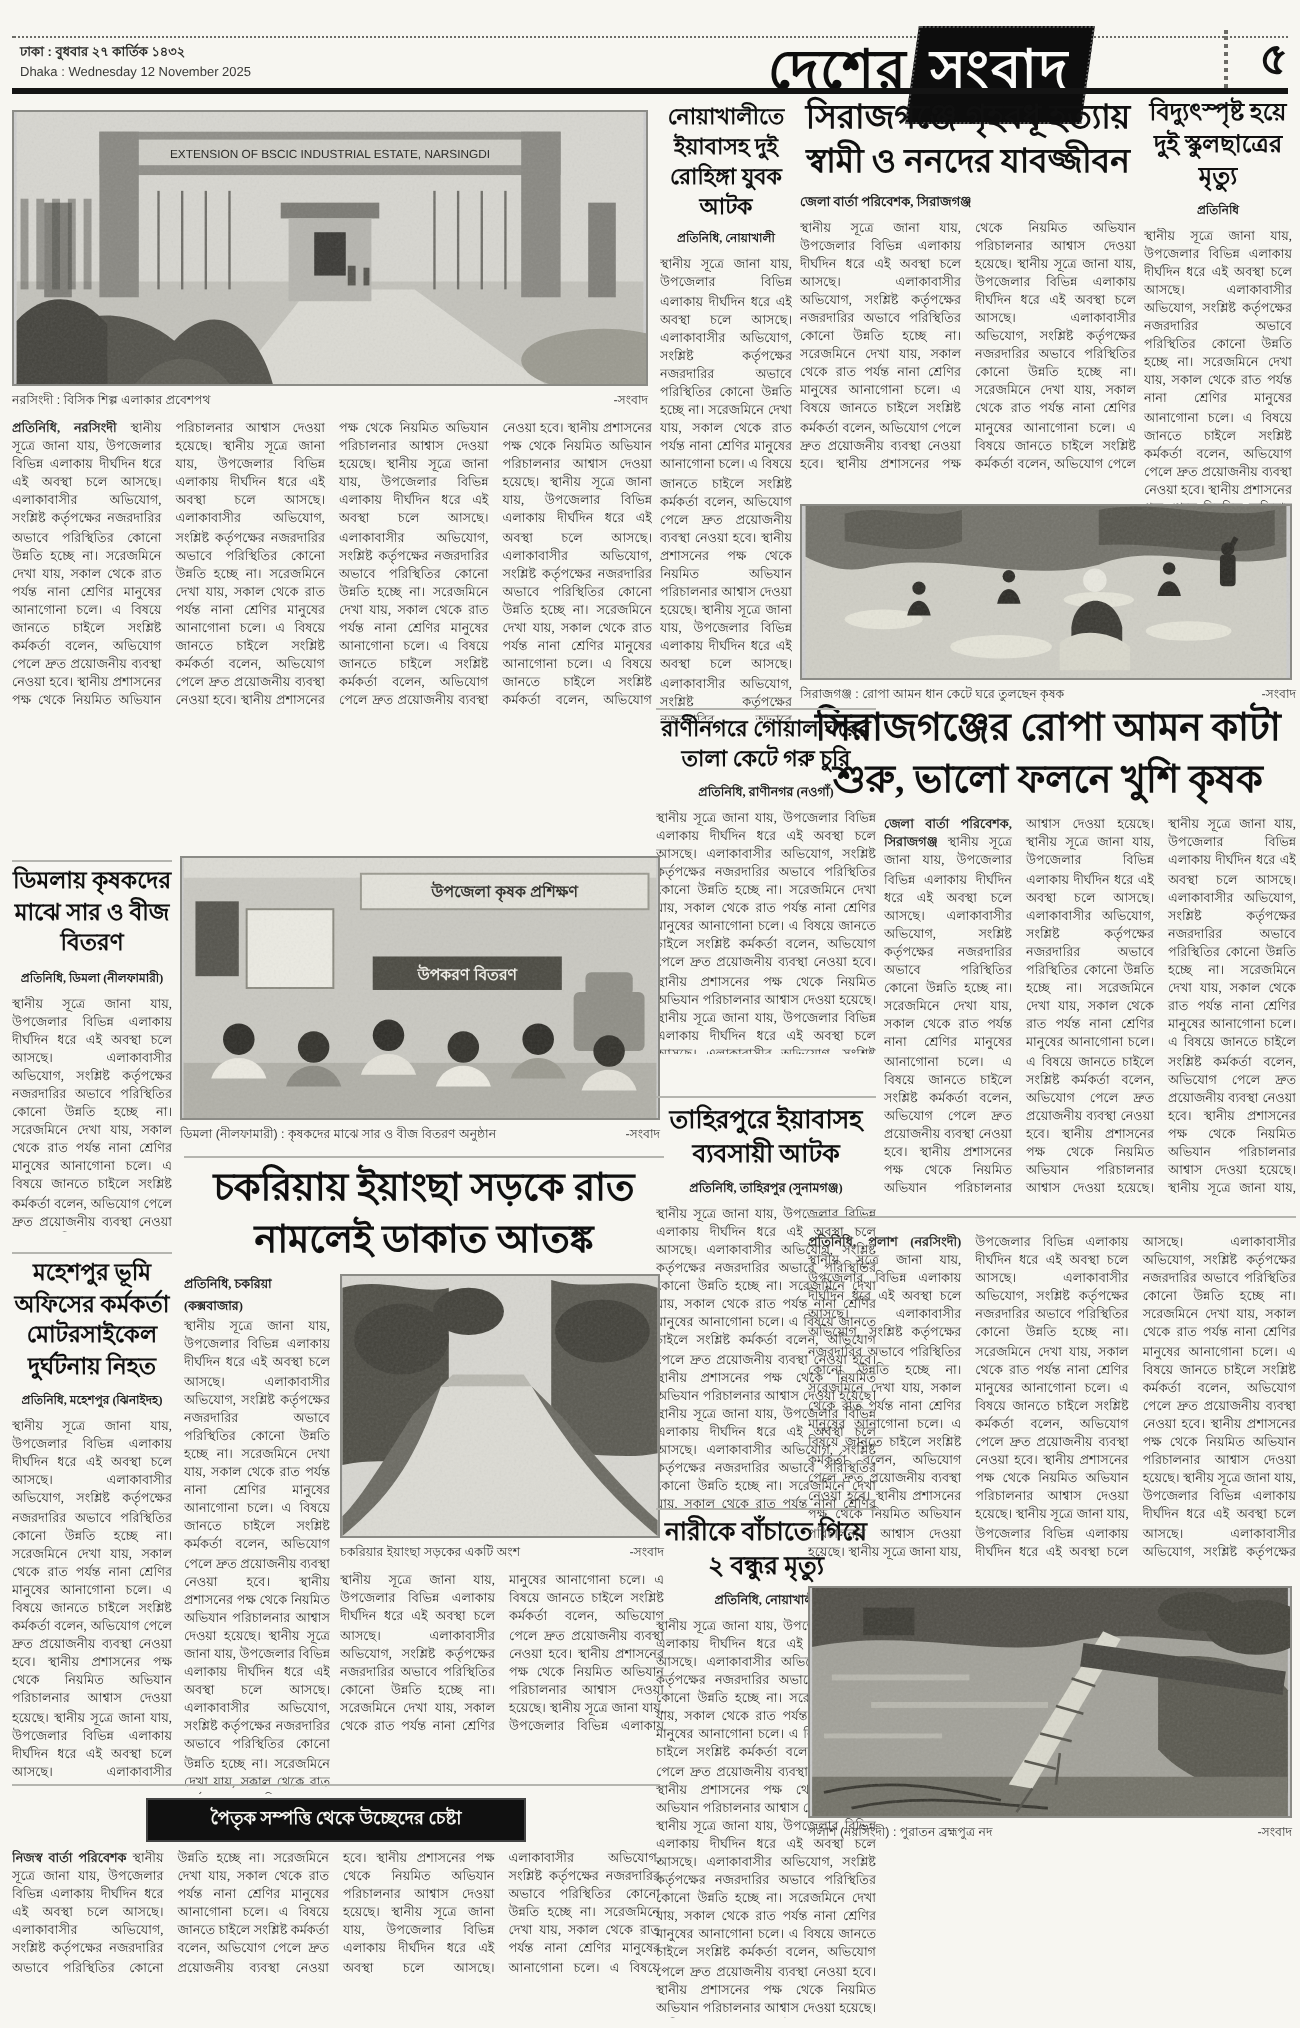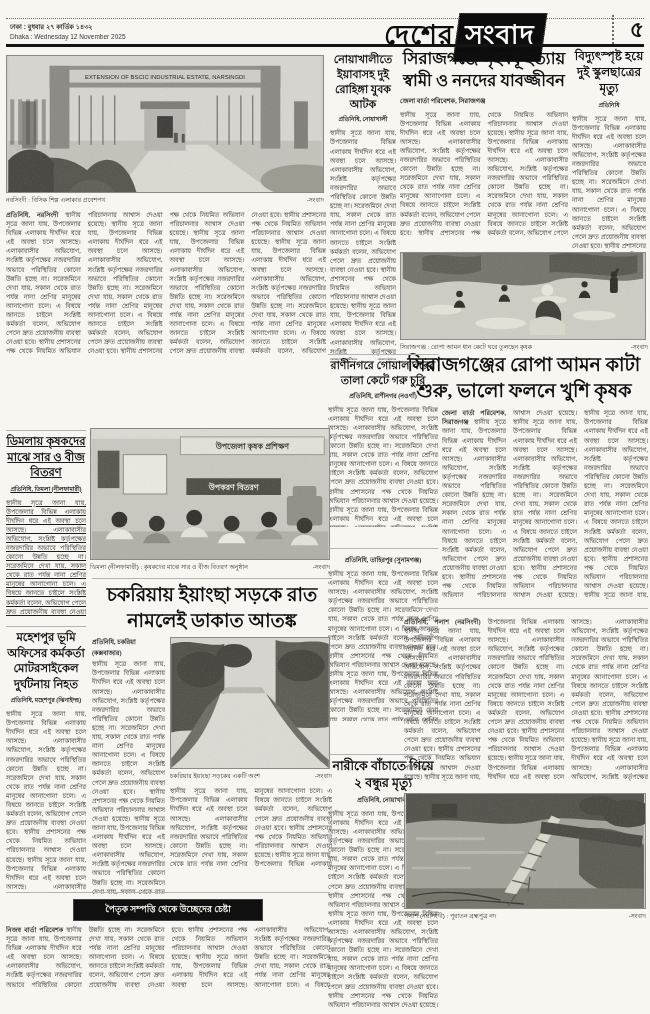--- a/index.html
+++ b/index.html
@@ -73,21 +73,21 @@
 
   #a-rescue   { left:328px; top:758px; width:110px; }
   #a-rescue .hl { font-size:12.5px; line-height:1.35; }
   #a-rescue .byline { font-size:6.3px; margin:3px 0; }
   #a-rescue .greek { height:200px; }
 
   #a-palash   { left:404px; top:612px; width:244px; }
   #a-palash .hl { font-size:18px; line-height:1.35; }
   #a-palash .greek { height:172px; margin-top:5px; }
 
-  #a-dimla    { left:6px; top:434px; width:80px;text-decoration:underline; }
+  #a-dimla    { left:6px; top:434px; width:80px; }
   #a-dimla .hl { font-size:11.5px; line-height:1.35; }
   #a-dimla .byline { font-size:6px; margin:3px 0; }
   #a-dimla .greek { height:118px; }
 
   #ph-meeting { left:90px; top:428px; width:240px; }
 
   #a-mohesh   { left:6px; top:630px; width:80px; }
   #a-mohesh .hl { font-size:11.5px; line-height:1.35; }
   #a-mohesh .byline { font-size:6px; margin:3px 0; }
   #a-mohesh .greek { height:182px; }
@@ -238,20 +238,21 @@
     <div class="greek cols3"><b class="ib">জেলা বার্তা পরিবেশক, সিরাজগঞ্জ</b> <span>স্থানীয় সূত্রে জানা যায়, উপজেলার বিভিন্ন এলাকায় দীর্ঘদিন ধরে এই অবস্থা চলে আসছে। এলাকাবাসীর অভিযোগ, সংশ্লিষ্ট কর্তৃপক্ষের নজরদারির অভাবে পরিস্থিতির কোনো উন্নতি হচ্ছে না। সরেজমিনে দেখা যায়, সকাল থেকে রাত পর্যন্ত নানা শ্রেণির মানুষের আনাগোনা চলে। এ বিষয়ে জানতে চাইলে সংশ্লিষ্ট কর্মকর্তা বলেন, অভিযোগ পেলে দ্রুত প্রয়োজনীয় ব্যবস্থা নেওয়া হবে। স্থানীয় প্রশাসনের পক্ষ থেকে নিয়মিত অভিযান পরিচালনার আশ্বাস দেওয়া হয়েছে। স্থানীয় সূত্রে জানা যায়, উপজেলার বিভিন্ন এলাকায় দীর্ঘদিন ধরে এই অবস্থা চলে আসছে। এলাকাবাসীর অভিযোগ, সংশ্লিষ্ট কর্তৃপক্ষের নজরদারির অভাবে পরিস্থিতির কোনো উন্নতি হচ্ছে না। সরেজমিনে দেখা যায়, সকাল থেকে রাত পর্যন্ত নানা শ্রেণির মানুষের আনাগোনা চলে। এ বিষয়ে জানতে চাইলে সংশ্লিষ্ট কর্মকর্তা বলেন, অভিযোগ পেলে দ্রুত প্রয়োজনীয় ব্যবস্থা নেওয়া হবে। স্থানীয় প্রশাসনের পক্ষ থেকে নিয়মিত অভিযান পরিচালনার আশ্বাস দেওয়া হয়েছে। স্থানীয় সূত্রে জানা যায়, উপজেলার বিভিন্ন এলাকায় দীর্ঘদিন ধরে এই অবস্থা চলে আসছে। এলাকাবাসীর অভিযোগ, সংশ্লিষ্ট কর্তৃপক্ষের নজরদারির অভাবে পরিস্থিতির কোনো উন্নতি হচ্ছে না। সরেজমিনে দেখা যায়, সকাল থেকে রাত পর্যন্ত নানা শ্রেণির মানুষের আনাগোনা চলে। এ বিষয়ে জানতে চাইলে সংশ্লিষ্ট কর্মকর্তা বলেন, অভিযোগ পেলে দ্রুত প্রয়োজনীয় ব্যবস্থা নেওয়া হবে। স্থানীয় প্রশাসনের পক্ষ থেকে নিয়মিত অভিযান পরিচালনার আশ্বাস দেওয়া হয়েছে। স্থানীয় সূত্রে জানা যায়, উপজেলার বিভিন্ন এলাকায় দীর্ঘদিন ধরে এই অবস্থা চলে আসছে। এলাকাবাসীর অভিযোগ, সংশ্লিষ্ট কর্তৃপক্ষের নজরদারির অভাবে পরিস্থিতির কোনো উন্নতি হচ্ছে না। সরেজমিনে দেখা যায়, সকাল থেকে রাত পর্যন্ত নানা শ্রেণির মানুষের আনাগোনা চলে। এ বিষয়ে জানতে চাইলে সংশ্লিষ্ট কর্মকর্তা বলেন, অভিযোগ পেলে দ্রুত প্রয়োজনীয় ব্যবস্থা নেওয়া হবে। স্থানীয় প্রশাসনের পক্ষ থেকে নিয়মিত অভিযান পরিচালনার আশ্বাস দেওয়া হয়েছে। স্থানীয় সূত্রে জানা যায়, উপজেলার বিভিন্ন এলাকায় দীর্ঘদিন ধরে এই অবস্থা চলে আসছে। এলাকাবাসীর অভিযোগ, সংশ্লিষ্ট কর্তৃপক্ষের নজরদারির অভাবে পরিস্থিতির কোনো উন্নতি হচ্ছে না। সরেজমিনে দেখা যায়, সকাল থেকে রাত পর্যন্ত নানা শ্রেণির মানুষের আনাগোনা চলে। এ বিষয়ে জানতে চাইলে সংশ্লিষ্ট কর্মকর্তা বলেন, অভিযোগ পেলে দ্রুত প্রয়োজনীয় ব্যবস্থা নেওয়া হবে। স্থানীয় প্রশাসনের পক্ষ থেকে নিয়মিত অভিযান পরিচালনার আশ্বাস দেওয়া হয়েছে। স্থানীয় সূত্রে জানা যায়, উপজেলার বিভিন্ন এলাকায় দীর্ঘদিন ধরে এই অবস্থা চলে আসছে। এলাকাবাসীর অভিযোগ, সংশ্লিষ্ট কর্তৃপক্ষের নজরদারির অভাবে পরিস্থিতির কোনো উন্নতি হচ্ছে না। সরেজমিনে দেখা যায়, সকাল থেকে রাত পর্যন্ত নানা শ্রেণির মানুষের আনাগোনা চলে। এ বিষয়ে জানতে চাইলে সংশ্লিষ্ট কর্মকর্তা বলেন, অভিযোগ পেলে দ্রুত প্রয়োজনীয় ব্যবস্থা নেওয়া হবে। স্থানীয় প্রশাসনের পক্ষ থেকে নিয়মিত অভিযান পরিচালনার আশ্বাস দেওয়া হয়েছে।</span></div>
   </div>
 
   <div class="abs" id="a-raninagar">
     <div class="hl">রাণীনগরে গোয়াল ঘরের তালা কেটে গরু চুরি</div>
     <div class="byline">প্রতিনিধি, রাণীনগর (নওগাঁ)</div>
     <div class="greek">স্থানীয় সূত্রে জানা যায়, উপজেলার বিভিন্ন এলাকায় দীর্ঘদিন ধরে এই অবস্থা চলে আসছে। এলাকাবাসীর অভিযোগ, সংশ্লিষ্ট কর্তৃপক্ষের নজরদারির অভাবে পরিস্থিতির কোনো উন্নতি হচ্ছে না। সরেজমিনে দেখা যায়, সকাল থেকে রাত পর্যন্ত নানা শ্রেণির মানুষের আনাগোনা চলে। এ বিষয়ে জানতে চাইলে সংশ্লিষ্ট কর্মকর্তা বলেন, অভিযোগ পেলে দ্রুত প্রয়োজনীয় ব্যবস্থা নেওয়া হবে। স্থানীয় প্রশাসনের পক্ষ থেকে নিয়মিত অভিযান পরিচালনার আশ্বাস দেওয়া হয়েছে। স্থানীয় সূত্রে জানা যায়, উপজেলার বিভিন্ন এলাকায় দীর্ঘদিন ধরে এই অবস্থা চলে আসছে। এলাকাবাসীর অভিযোগ, সংশ্লিষ্ট কর্তৃপক্ষের নজরদারির অভাবে পরিস্থিতির কোনো উন্নতি হচ্ছে না। সরেজমিনে দেখা যায়, সকাল থেকে রাত পর্যন্ত নানা শ্রেণির মানুষের আনাগোনা চলে। এ বিষয়ে জানতে চাইলে সংশ্লিষ্ট কর্মকর্তা বলেন, অভিযোগ পেলে দ্রুত প্রয়োজনীয় ব্যবস্থা নেওয়া হবে। স্থানীয় প্রশাসনের পক্ষ থেকে নিয়মিত অভিযান পরিচালনার আশ্বাস দেওয়া হয়েছে।</div>
   </div>
 
   <div class="abs" id="a-tahirpur">
+    <div class="hl">তাহিরপুরে ইয়াবাসহ ব্যবসায়ী আটক</div>
     <div class="byline">প্রতিনিধি, তাহিরপুর (সুনামগঞ্জ)</div>
     <div class="greek">স্থানীয় সূত্রে জানা যায়, উপজেলার বিভিন্ন এলাকায় দীর্ঘদিন ধরে এই অবস্থা চলে আসছে। এলাকাবাসীর অভিযোগ, সংশ্লিষ্ট কর্তৃপক্ষের নজরদারির অভাবে পরিস্থিতির কোনো উন্নতি হচ্ছে না। সরেজমিনে দেখা যায়, সকাল থেকে রাত পর্যন্ত নানা শ্রেণির মানুষের আনাগোনা চলে। এ বিষয়ে জানতে চাইলে সংশ্লিষ্ট কর্মকর্তা বলেন, অভিযোগ পেলে দ্রুত প্রয়োজনীয় ব্যবস্থা নেওয়া হবে। স্থানীয় প্রশাসনের পক্ষ থেকে নিয়মিত অভিযান পরিচালনার আশ্বাস দেওয়া হয়েছে। স্থানীয় সূত্রে জানা যায়, উপজেলার বিভিন্ন এলাকায় দীর্ঘদিন ধরে এই অবস্থা চলে আসছে। এলাকাবাসীর অভিযোগ, সংশ্লিষ্ট কর্তৃপক্ষের নজরদারির অভাবে পরিস্থিতির কোনো উন্নতি হচ্ছে না। সরেজমিনে দেখা যায়, সকাল থেকে রাত পর্যন্ত নানা শ্রেণির মানুষের আনাগোনা চলে। এ বিষয়ে জানতে চাইলে সংশ্লিষ্ট কর্মকর্তা বলেন, অভিযোগ পেলে দ্রুত প্রয়োজনীয় ব্যবস্থা নেওয়া হবে। স্থানীয় প্রশাসনের পক্ষ থেকে নিয়মিত অভিযান পরিচালনার আশ্বাস দেওয়া হয়েছে।</div>
   </div>
 
   <div class="abs" id="a-rescue">
     <div class="hl">নারীকে বাঁচাতে গিয়ে ২ বন্ধুর মৃত্যু</div>
     <div class="byline">প্রতিনিধি, নোয়াখালী</div>
     <div class="greek">স্থানীয় সূত্রে জানা যায়, উপজেলার বিভিন্ন এলাকায় দীর্ঘদিন ধরে এই অবস্থা চলে আসছে। এলাকাবাসীর অভিযোগ, সংশ্লিষ্ট কর্তৃপক্ষের নজরদারির অভাবে পরিস্থিতির কোনো উন্নতি হচ্ছে না। সরেজমিনে দেখা যায়, সকাল থেকে রাত পর্যন্ত নানা শ্রেণির মানুষের আনাগোনা চলে। এ বিষয়ে জানতে চাইলে সংশ্লিষ্ট কর্মকর্তা বলেন, অভিযোগ পেলে দ্রুত প্রয়োজনীয় ব্যবস্থা নেওয়া হবে। স্থানীয় প্রশাসনের পক্ষ থেকে নিয়মিত অভিযান পরিচালনার আশ্বাস দেওয়া হয়েছে। স্থানীয় সূত্রে জানা যায়, উপজেলার বিভিন্ন এলাকায় দীর্ঘদিন ধরে এই অবস্থা চলে আসছে। এলাকাবাসীর অভিযোগ, সংশ্লিষ্ট কর্তৃপক্ষের নজরদারির অভাবে পরিস্থিতির কোনো উন্নতি হচ্ছে না। সরেজমিনে দেখা যায়, সকাল থেকে রাত পর্যন্ত নানা শ্রেণির মানুষের আনাগোনা চলে। এ বিষয়ে জানতে চাইলে সংশ্লিষ্ট কর্মকর্তা বলেন, অভিযোগ পেলে দ্রুত প্রয়োজনীয় ব্যবস্থা নেওয়া হবে। স্থানীয় প্রশাসনের পক্ষ থেকে নিয়মিত অভিযান পরিচালনার আশ্বাস দেওয়া হয়েছে। স্থানীয় সূত্রে জানা যায়, উপজেলার বিভিন্ন এলাকায় দীর্ঘদিন ধরে এই অবস্থা চলে আসছে। এলাকাবাসীর অভিযোগ, সংশ্লিষ্ট কর্তৃপক্ষের নজরদারির অভাবে পরিস্থিতির কোনো উন্নতি হচ্ছে না। সরেজমিনে দেখা যায়, সকাল থেকে রাত পর্যন্ত নানা শ্রেণির মানুষের আনাগোনা চলে। এ বিষয়ে জানতে চাইলে সংশ্লিষ্ট কর্মকর্তা বলেন, অভিযোগ পেলে দ্রুত প্রয়োজনীয় ব্যবস্থা নেওয়া হবে। স্থানীয় প্রশাসনের পক্ষ থেকে নিয়মিত অভিযান পরিচালনার আশ্বাস দেওয়া হয়েছে।</div>
   </div>
 

